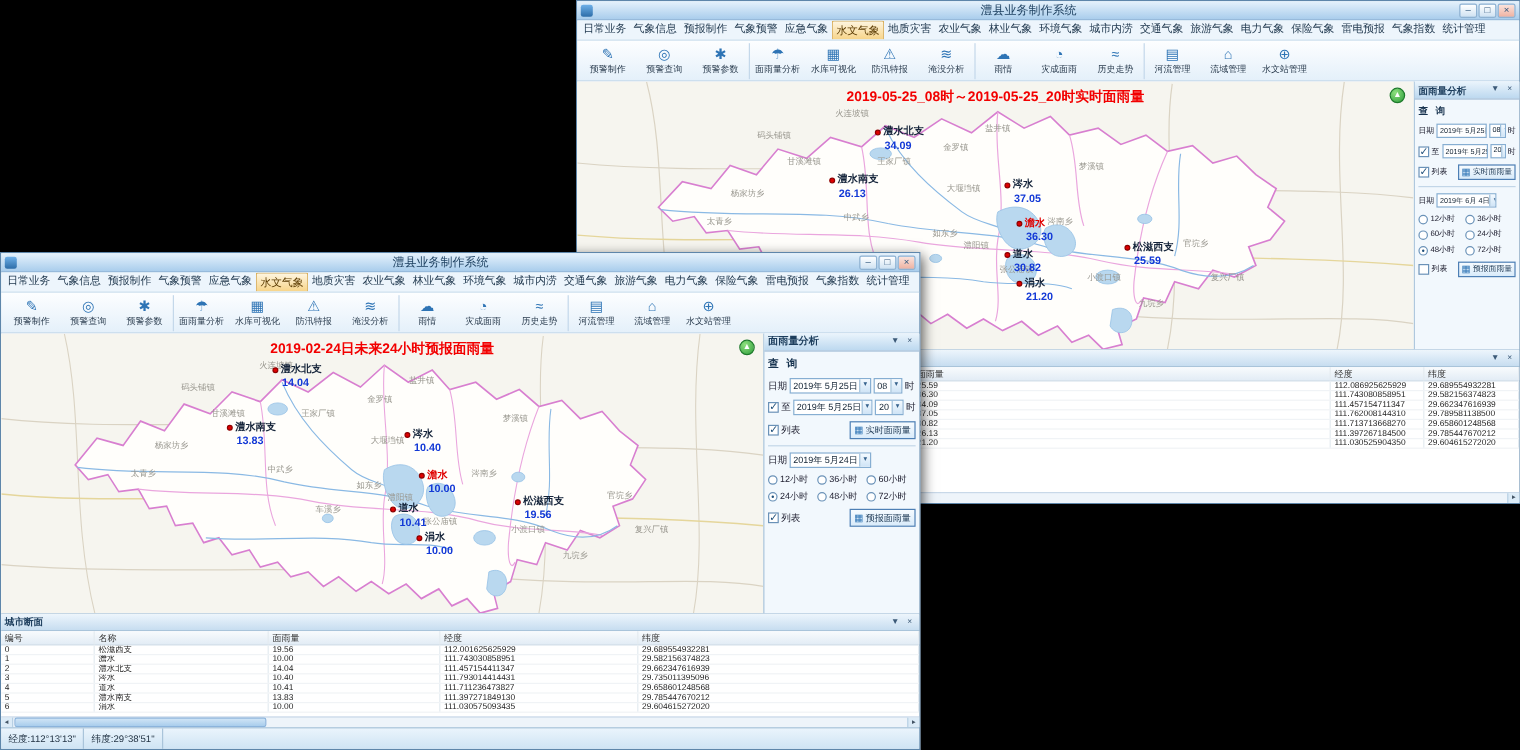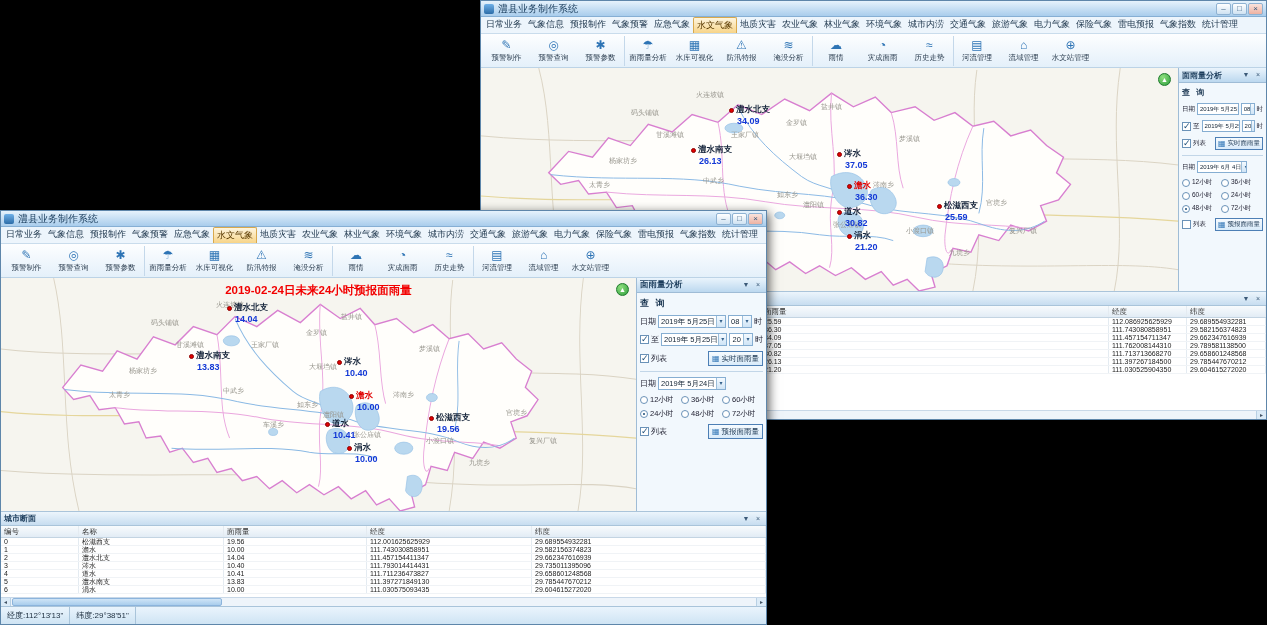--- a/index.html
+++ b/index.html
@@ -4,21 +4,21 @@
 <style>
 *{margin:0;padding:0;box-sizing:border-box}
 html,body{width:1267px;height:625px;overflow:hidden;background:#000}
 body{font-family:"Liberation Sans","DejaVu Sans",sans-serif;position:relative}
 .desktop{position:absolute;inset:0;background:#000}
 .win{position:absolute;background:#eaf3fb;border:1px solid #5e86aa;box-shadow:2px 3px 10px rgba(0,0,0,.65);display:flex;flex-direction:column}
 .win.back{left:480px;top:0;width:787px;height:420px;z-index:1}
 .win.front{left:0;top:210px;width:767px;height:415px;z-index:5}
 .titlebar{height:16px;background:linear-gradient(#e6f2fc,#a9cdec);border-bottom:1px solid #86afd4;display:flex;align-items:center;padding:0 3px;flex:0 0 auto}
 .appicon{width:10px;height:10px;background:linear-gradient(#6fb0e8,#2d6da8);border-radius:2px;margin-right:4px;flex:0 0 auto}
-.wtitle{flex:1;font-size:10px;color:#1b3e5e;white-space:nowrap}
+.wtitle{flex:1;text-align:center;font-size:10px;color:#1b3e5e;white-space:nowrap}
 .winbtns{display:flex;gap:1px;flex:0 0 auto}
 .wbtn{width:15px;height:12px;font-size:8px;line-height:10px;text-align:center;background:linear-gradient(#fff,#cfe2f2);border:1px solid #8fb2d2;color:#33597e;border-radius:2px;cursor:pointer}
 .wbtn.close{background:linear-gradient(#fbe3dc,#eeb2a2)}
 .menubar{height:17px;background:#edf5fc;border-bottom:1px solid #c9dcec;display:flex;align-items:stretch;padding-left:2px;flex:0 0 auto;overflow:hidden}
 .mitem{font-size:9px;line-height:15px;padding:0 3px;color:#223a50;cursor:pointer;white-space:nowrap}
 .mitem.active{background:linear-gradient(#fef5df,#f7d488);border:1px solid #d8a94e;border-bottom:none;color:#5a3a00;border-radius:2px 2px 0 0}
 .toolbar{height:34px;background:linear-gradient(#fdfeff,#e4f0fa);border-bottom:1px solid #bcd3e6;display:flex;align-items:center;padding:1px 2px;flex:0 0 auto}
 .titem{width:47px;height:30px;display:flex;flex-direction:column;align-items:center;justify-content:center;gap:1px;cursor:pointer}
 .titem.grp{border-left:1px solid #c4d8ea}
 .ticon{font-size:12px;line-height:13px;color:#2e74b5}
@@ -206,20 +206,21 @@
         <span class="titem">
         <span class="ticon">⊕</span>
         <span class="tlabel">水文站管理</span>
       </span>
       </div>
     <div class="body">
       <div class="map-area">
         <svg class="map-svg" viewBox="0 0 700 230" preserveAspectRatio="none">
             <use href="#countyMap"></use>
           </svg>
+        <div class="map-title">2019-05-25_08时～2019-05-25_20时实时面雨量</div>
         <div class="locate-btn">▲</div>
         <div class="towns">
 
         <span class="town" style="left: 150px; top: 40px;">码头铺镇</span>
             <span class="town" style="left: 215px; top: 22px;">火连坡镇</span>
             <span class="town" style="left: 175px; top: 62px;">甘溪滩镇</span>
             <span class="town" style="left: 250px; top: 62px;">王家厂镇</span>
             <span class="town" style="left: 305px; top: 50px;">金罗镇</span>
             <span class="town" style="left: 340px; top: 34px;">盐井镇</span>
             <span class="town" style="left: 128px; top: 88px;">杨家坊乡</span>

